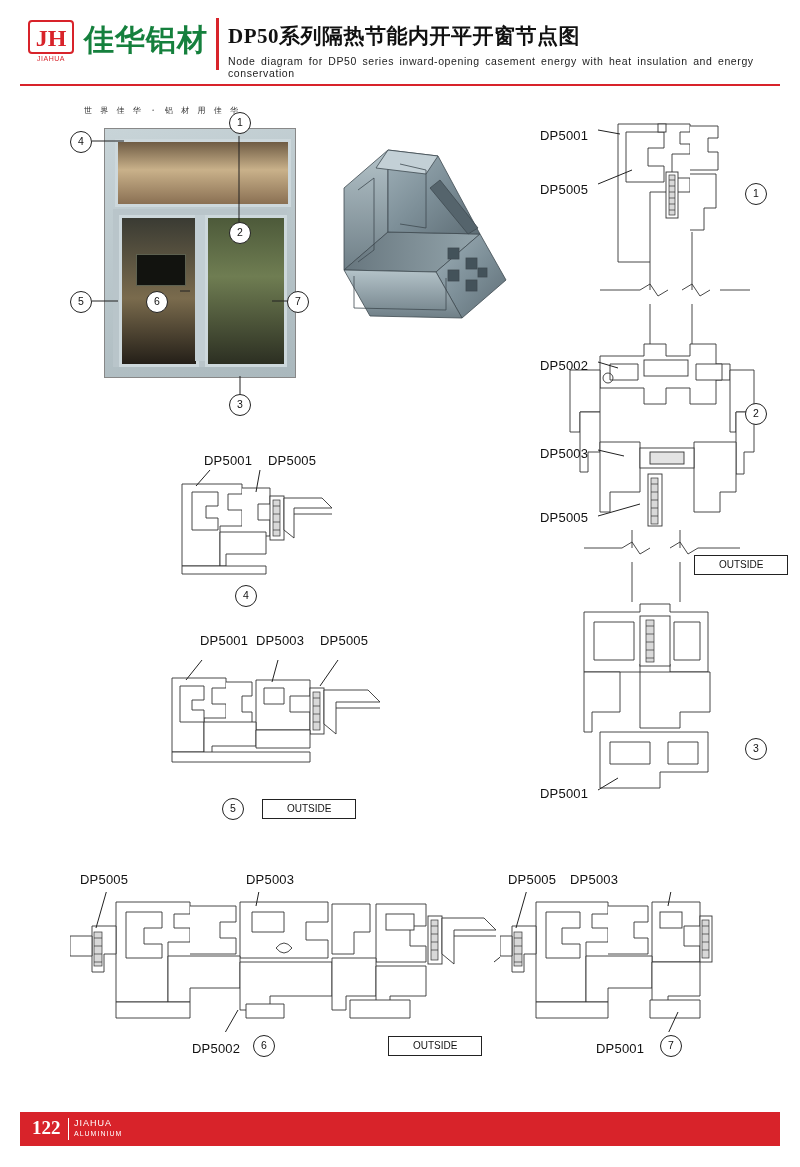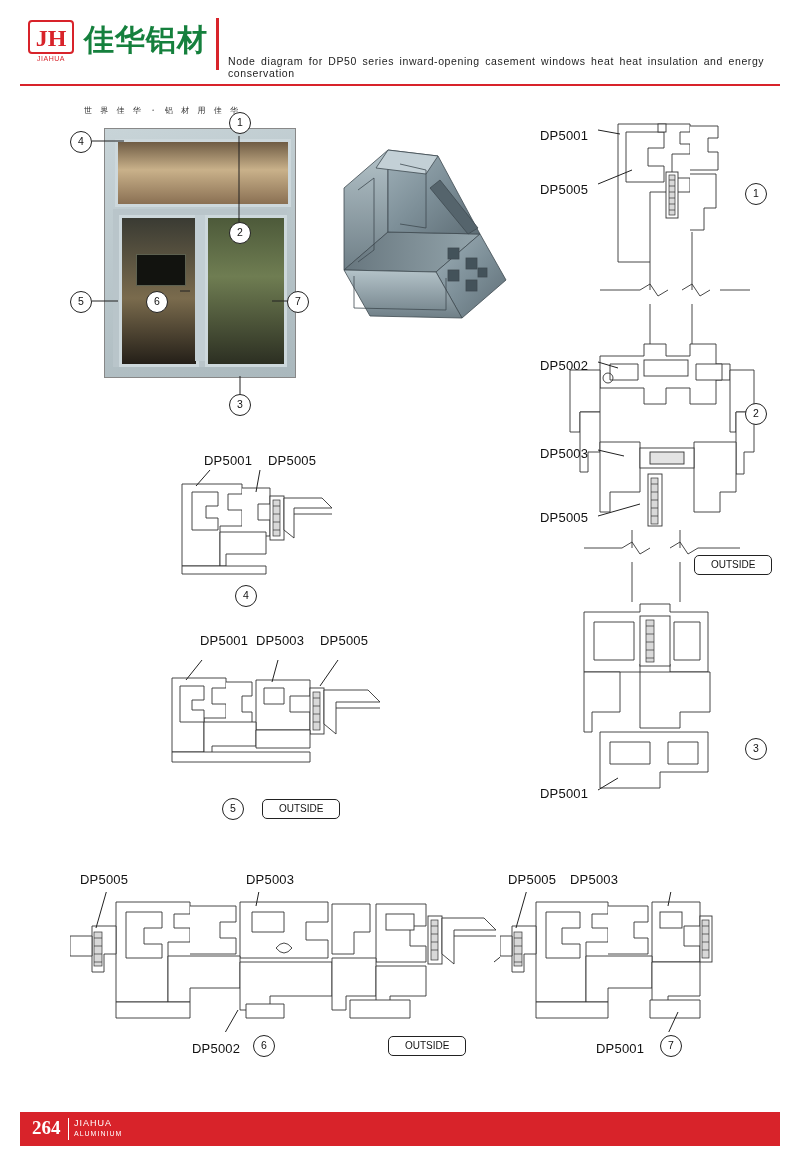--- a/index.html
+++ b/index.html
@@ -150,26 +150,26 @@
     font-size: 10.5px;
     line-height: 19px;
     text-align: center;
     background: #fff;
     color: #111;
   }
   .oval {
     position: absolute;
     height: 18px;
     border: 1px solid #222;
-    border-radius: 5px;
+    border-radius: 0;
     font-size: 10px;
     line-height: 17px;
     text-align: center;
     background: #fff;
-    padding: 0 16px;
+    padding: 0 24px;
     color: #111;
     white-space: nowrap;
   }
 
   
   .photo {
     position: absolute;
     left: 104px; top: 128px;
     width: 190px; height: 248px;
     background: #2b2b2b;
@@ -224,21 +224,22 @@
 <body>
 
 <div class="header">
   <div class="logo-mark">
     <div class="jh">JH</div>
     <div class="jh-sub">JIAHUA</div>
   </div>
   <div class="brand-cn">佳华铝材</div>
   <div class="brand-slogan">世 界 佳 华 ・ 铝 材 用 佳 华</div>
   <div class="divider-v"></div>
-  <div class="title-en">Node  diagram  for  DP50  series  inward-opening  casement  windows  heat  heat  insulation  and  energy  conservation</div>
+  <div class="title-cn">DP50系列隔热节能内开平开窗节点图</div>
+  <div class="title-en">Node  diagram  for  DP50  series  inward-opening  casement  energy  with  heat  insulation  and  energy  conservation</div>
   <div class="header-rule"></div>
 </div>
 
 <div class="photo">
   <div class="frame-outer"></div>
   <div class="top-pane"></div>
   <div class="bottom-area">
     <div class="pane-l">
       <div class="tv"></div>
     </div>
@@ -551,17 +552,17 @@
     <line x1="172" y1="-6" x2="168" y2="14"></line>
     <line x1="166" y1="146" x2="178" y2="120"></line>
   </g>
 </svg>
 <div class="lbl" style="left:508px; top:872px;">DP5005</div>
 <div class="lbl" style="left:570px; top:872px;">DP5003</div>
 <div class="lbl" style="left:596px; top:1041px;">DP5001</div>
 <div class="circ" style="left:660px; top:1035px;">7</div>
 
 <div class="footer">
-  <div class="pagenum">264</div>
+  <div class="pagenum">122</div>
   <div class="fsep"></div>
   <div class="fbrand1">JIAHUA</div>
   <div class="fbrand2">ALUMINIUM</div>
 </div>
 
 </body></html>

